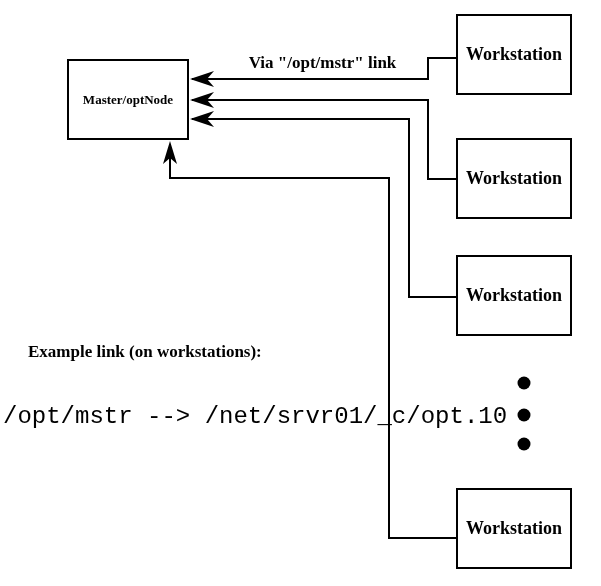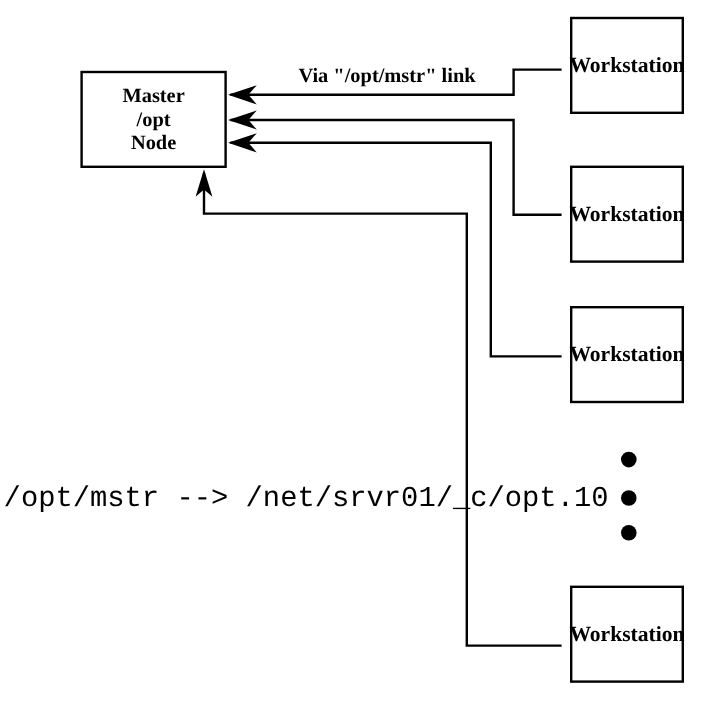--- a/index.html
+++ b/index.html
@@ -28,36 +28,36 @@
     border: 2px solid #000000;
     background: #ffffff;
     display: flex;
     align-items: center;
     justify-content: center;
     text-align: center;
     font-weight: bold;
     box-sizing: border-box;
   }
   .workstation-box {
-    left: 475px;
-    width: 95px;
+    left: 456px;
+    width: 116px;
     height: 81px;
     font-size: 18px;
   }
   .ws1 { top: 14px; }
   .ws2 { top: 138px; }
   .ws3 { top: 255px; }
   .ws4 { top: 488px; }
   .master-box {
     left: 67px;
     top: 59px;
     width: 122px;
     height: 81px;
-    flex-direction: column;
-    font-size: 17px;
+    flex-direction: row;
+    font-size: 13px;
     line-height: 19.5px;
   }
   .label {
     position: absolute;
     font-weight: bold;
     white-space: nowrap;
   }
   .via-label {
     left: 230px;
     top: 53px;
@@ -117,15 +117,16 @@
     <span>Workstation</span>
   </div>
   <div class="box workstation-box ws3">
     <span>Workstation</span>
   </div>
   <div class="box workstation-box ws4">
     <span>Workstation</span>
   </div>
 
   <div class="label via-label">Via "/opt/mstr" link</div>
+  <div class="label example-heading">Example link (on workstations):</div>
   <div class="example-link">/opt/mstr --&gt; /net/srvr01/_c/opt.10</div>
 
 </div>
 
 </body></html>

